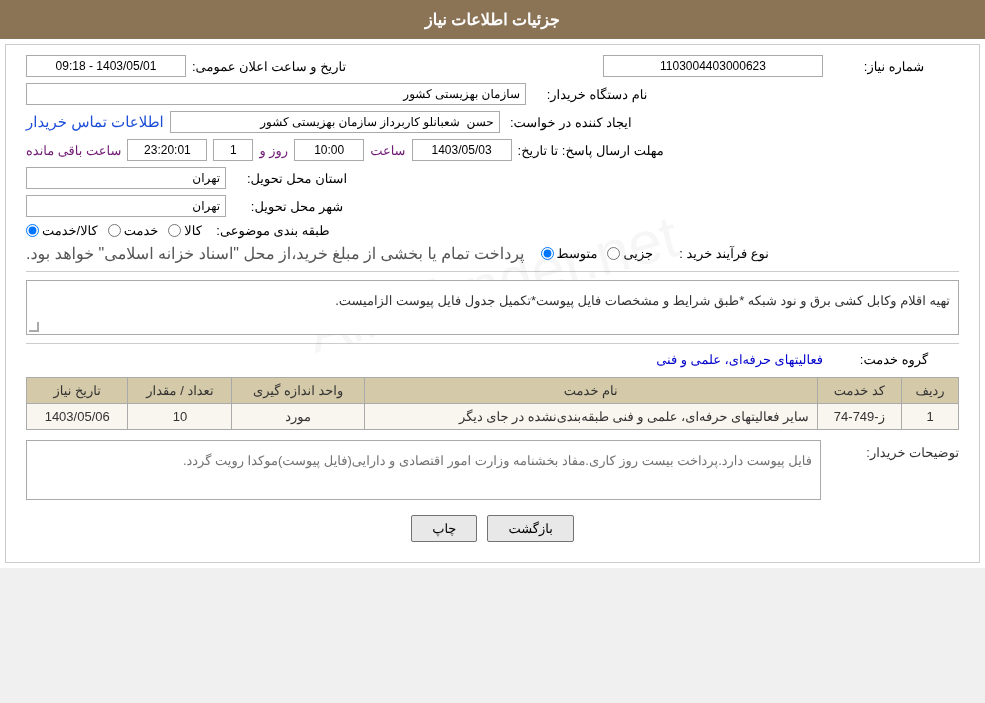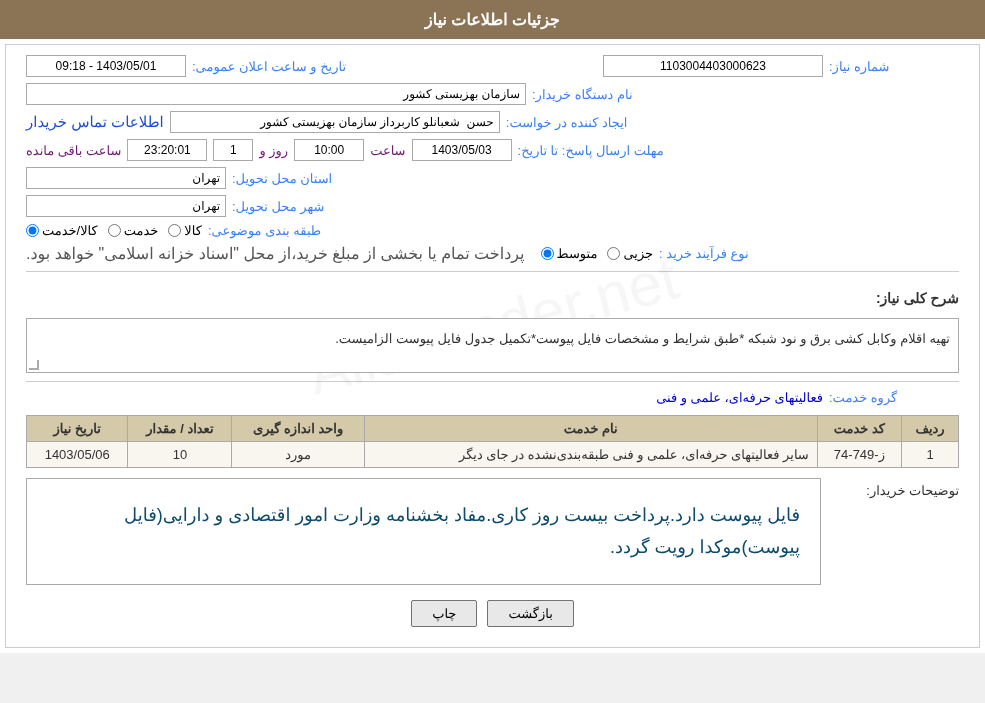--- a/index.html
+++ b/index.html
@@ -27,24 +27,24 @@
       border: 1px solid #ccc;
       margin: 5px;
     }
     .form-row {
       display: flex;
       align-items: center;
       margin-bottom: 6px;
       gap: 6px;
     }
     .label {
-      color: #3b82f6;
+      color: #000000;
       white-space: nowrap;
       min-width: 130px;
-      text-align: left;
+      text-align: center;
       font-size: 13px;
     }
     .label-sm {
       color: #701a75;
       white-space: nowrap;
       text-align: left;
       font-size: 13px;
     }
     .input-box {
       border: 1px solid #aaa;
@@ -99,21 +99,21 @@
     .data-table {
       width: 100%;
       border-collapse: collapse;
       font-size: 13px;
     }
     .data-table th {
       background: #d4c9a8;
       border: 1px solid #aaa;
       padding: 5px 8px;
       text-align: center;
-      font-weight: bold;
+      font-weight: normal;
       color: #333;
     }
     .data-table td {
       border: 1px solid #aaa;
       padding: 5px 8px;
       text-align: center;
       color: #333;
     }
     .data-table tbody tr:nth-child(odd) {
       background: #f9f6ef;
@@ -131,27 +131,27 @@
       display: flex;
       align-items: center;
       gap: 3px;
     }
     .warning-text {
       color: #555;
       font-size: 16px;
     }
     .buyer-notes {
       border: 1px solid #aaa;
-      padding: 20px;
+      padding: 8px;
       min-height: 60px;
-      font-size: 18px;
+      font-size: 13px;
       line-height: 1.8;
       direction: rtl;
       text-align: right;
-      color: #0c4a6e;
+      color: #737373;
       background: #fff;
       width: 100%;
       position: relative;
     }
     .buttons-row {
       display: flex;
       justify-content: center;
       gap: 10px;
       margin-top: 15px;
     }
@@ -283,23 +283,20 @@
           <span>متوسط</span>
           <input type="radio" name="purchaseType" checked="" style="">
         </div>
       </div>
       <span class="warning-text" style="margin-right:10px;">پرداخت تمام یا بخشی از مبلغ خرید،از محل "اسناد خزانه اسلامی" خواهد بود.</span>
     </div>
 
     <hr class="separator">
 
     <div style="direction:rtl; margin-bottom:8px;">
-      <div class="form-row" style="direction:rtl;">
-        <span class="section-title">شرح کلی نیاز:</span>
-      </div>
       <div class="description-box">
         <span>تهیه اقلام وکابل کشی برق و نود شبکه *طبق شرایط و مشخصات فایل پیوست*تکمیل جدول فایل پیوست الزامیست.</span>
         <div class="resize-handle"></div>
       </div>
     </div>
 
     <hr class="separator">
 
     <div style="direction:rtl;">
 

